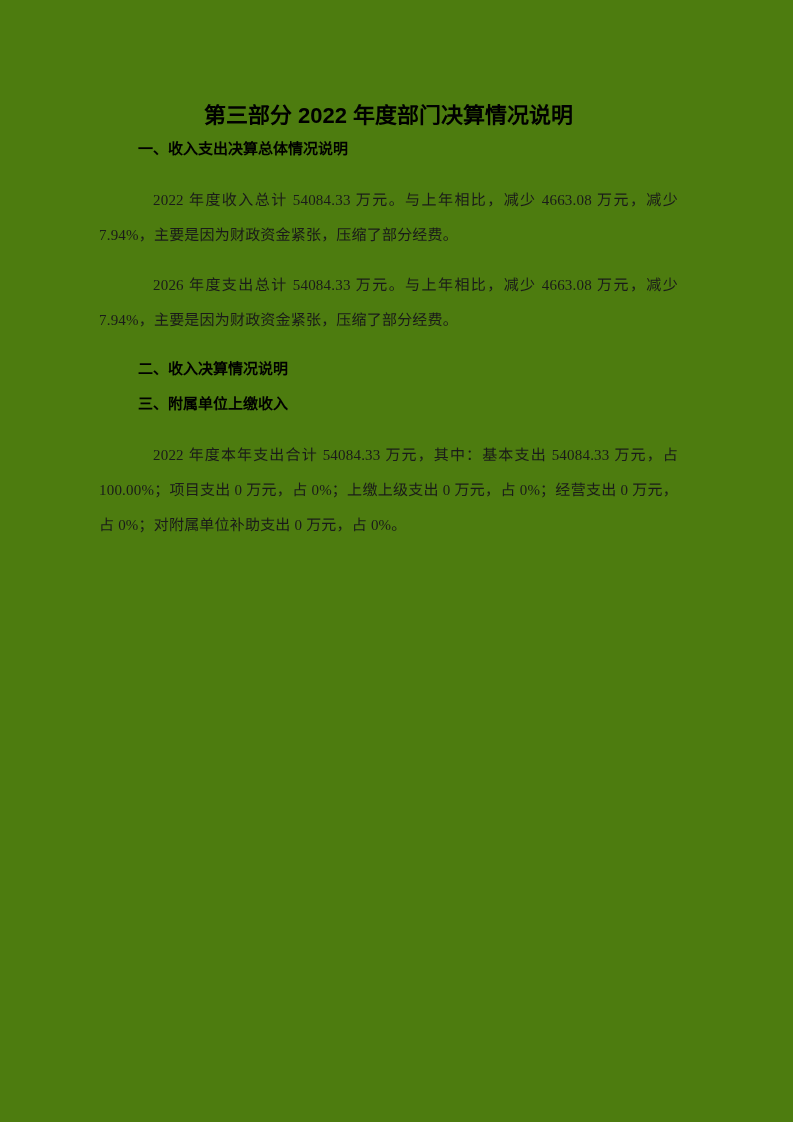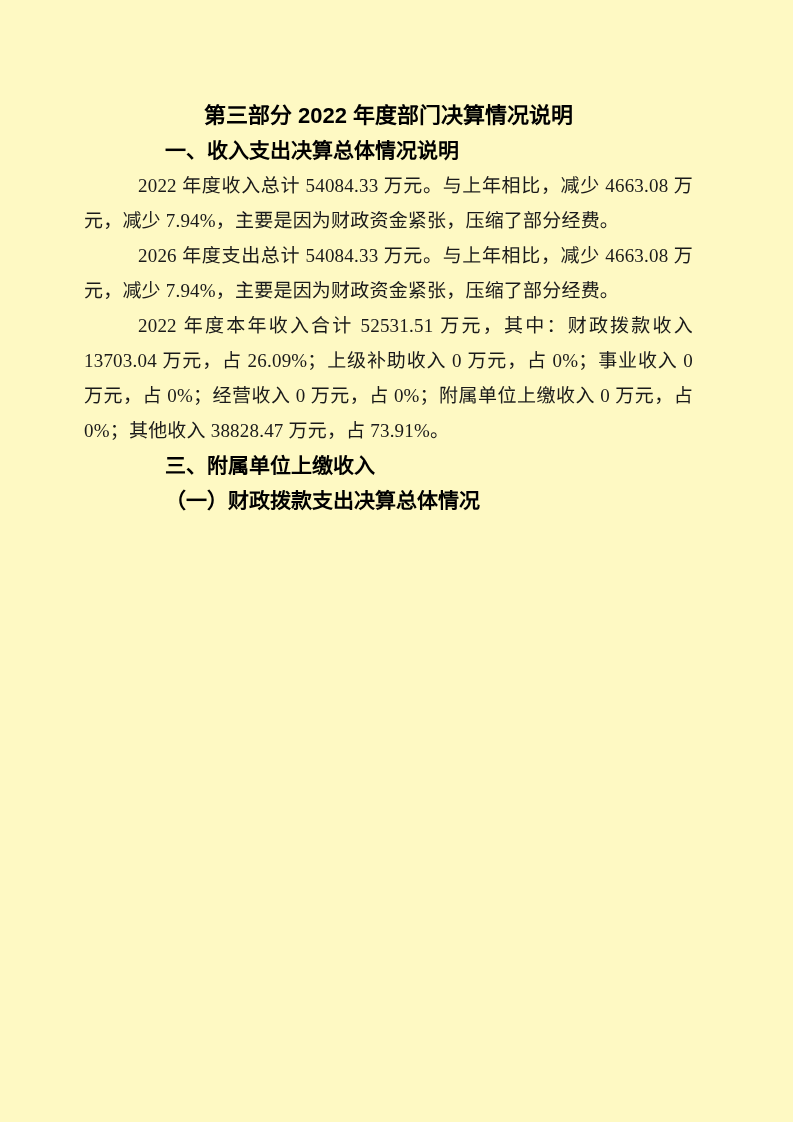--- a/index.html
+++ b/index.html
@@ -4,73 +4,73 @@
 <style>
   html, body {
     margin: 0;
     padding: 0;
     background: #ffffff;
   }
   .page {
     position: relative;
     width: 793px;
     height: 1122px;
-    background: #fef9c3;
+    background: #4d7c0f;
     box-sizing: border-box;
     padding: 98px 100px 0 84px;
     color: #000000;
     overflow: hidden;
   }
   .doc-title {
     margin: 0;
     font-family: "Liberation Sans", "DejaVu Sans", sans-serif;
     font-weight: bold;
     font-size: 22px;
     line-height: 35px;
     text-align: center;
     color: #000000;
     white-space: nowrap;
   }
   .sec-heading {
-    margin: 0 0 0 81px;
-    font-family: Liberation Sans, sans-serif;
+    margin: 0 0 0 54px;
+    font-family: Liberation Mono, monospace;
     font-weight: bold;
-    font-size: 21px;
+    font-size: 15px;
     line-height: 35px;
     color: #000000;
   }
   .body-para {
-    margin: 0;
+    margin: 15px;
     font-family: "Liberation Serif", "DejaVu Serif", serif;
-    font-size: 19px;
+    font-size: 15px;
     line-height: 35px;
     text-indent: 54px;
     text-align: justify;
     color: #1a1a1a;
     letter-spacing: 0.2px;
   }
 </style>
 </head>
 <body>
 
 <div class="page">
 
   <h1 class="doc-title">第三部分 2022 年度部门决算情况说明</h1>
 
   <h2 class="sec-heading">一、收入支出决算总体情况说明</h2>
 
   <p class="body-para">2022 年度收入总计 54084.33 万元。与上年相比，减少 4663.08 万元，减少 7.94%，主要是因为财政资金紧张，压缩了部分经费。</p>
 
   <p class="body-para">2026 年度支出总计 54084.33 万元。与上年相比，减少 4663.08 万元，减少 7.94%，主要是因为财政资金紧张，压缩了部分经费。</p>
 
+  <h2 class="sec-heading">二、收入决算情况说明</h2>
 
-  <p class="body-para">2022 年度本年收入合计 52531.51 万元，其中：财政拨款收入 13703.04 万元，占 26.09%；上级补助收入 0 万元，占 0%；事业收入 0 万元，占 0%；经营收入 0 万元，占 0%；附属单位上缴收入 0 万元，占 0%；其他收入 38828.47 万元，占 73.91%。</p>
 
   <h2 class="sec-heading">三、附属单位上缴收入</h2>
+
+  <p class="body-para">2022 年度本年支出合计 54084.33 万元，其中：基本支出 54084.33 万元，占 100.00%；项目支出 0 万元，占 0%；上缴上级支出 0 万元，占 0%；经营支出 0 万元，占 0%；对附属单位补助支出 0 万元，占 0%。</p>
 
 
 
 
 
 
-  <h2 class="sec-heading">（一）财政拨款支出决算总体情况</h2>
-
 </div>
 
 </body></html>

